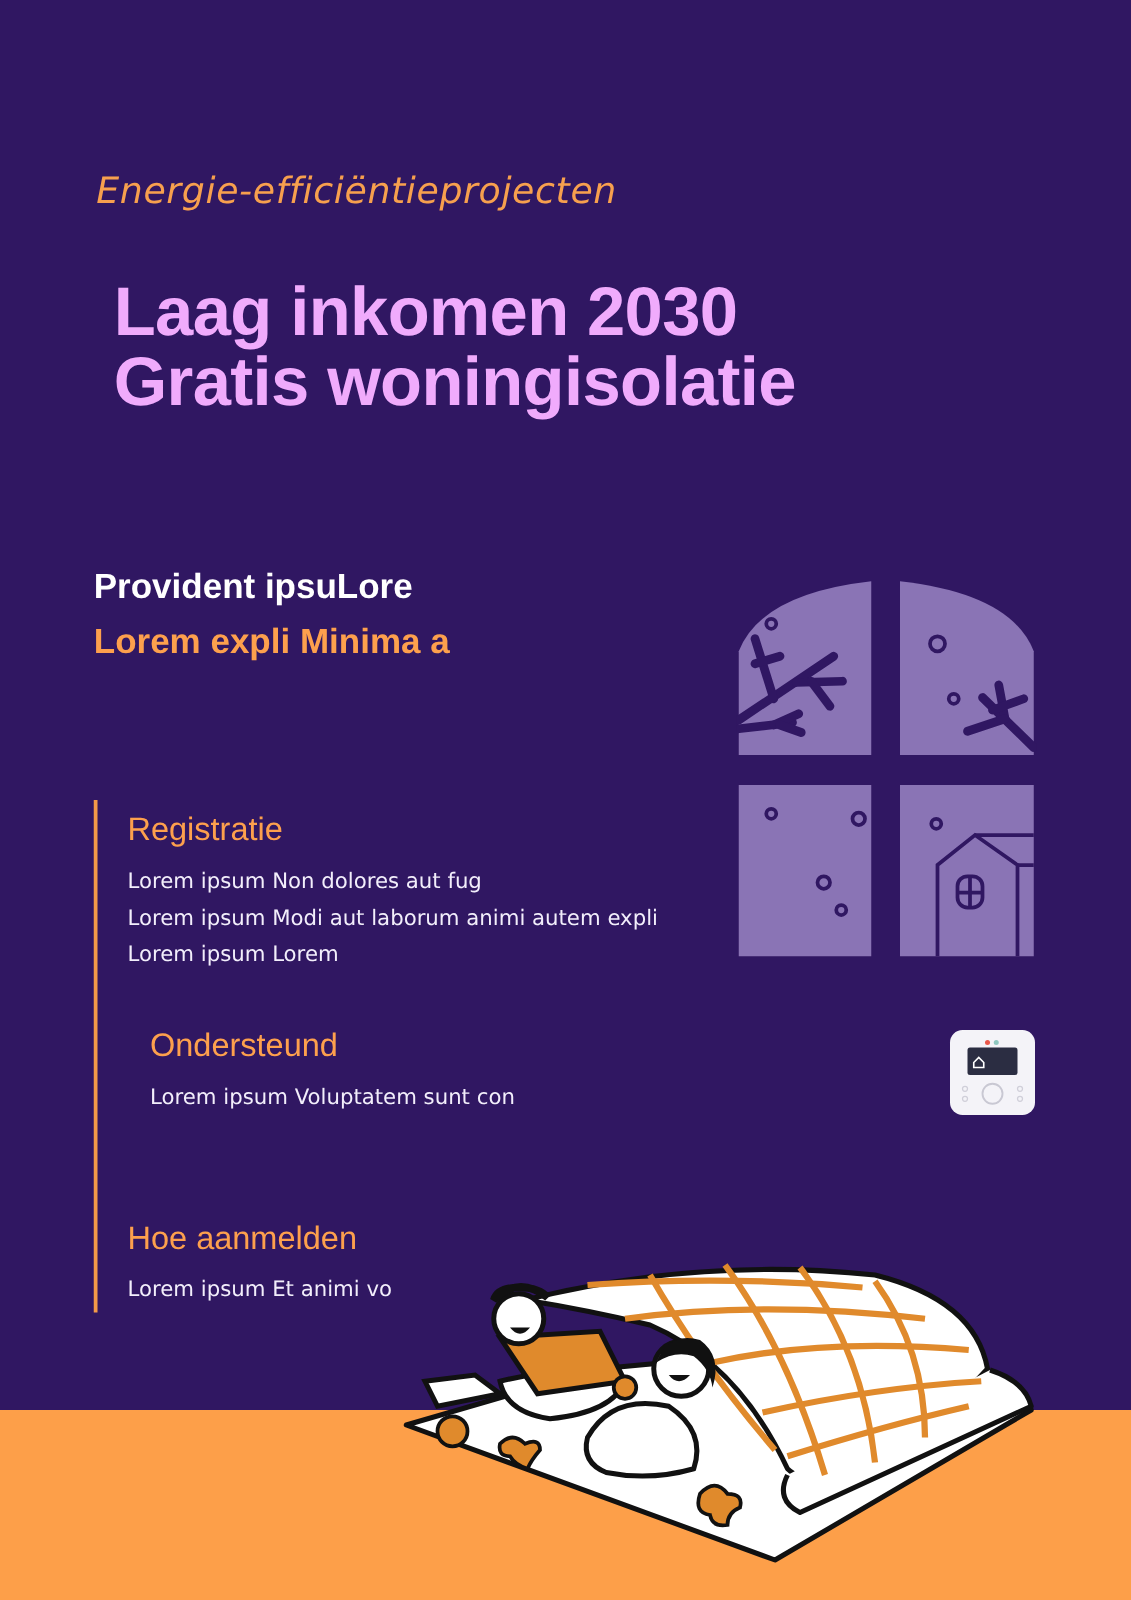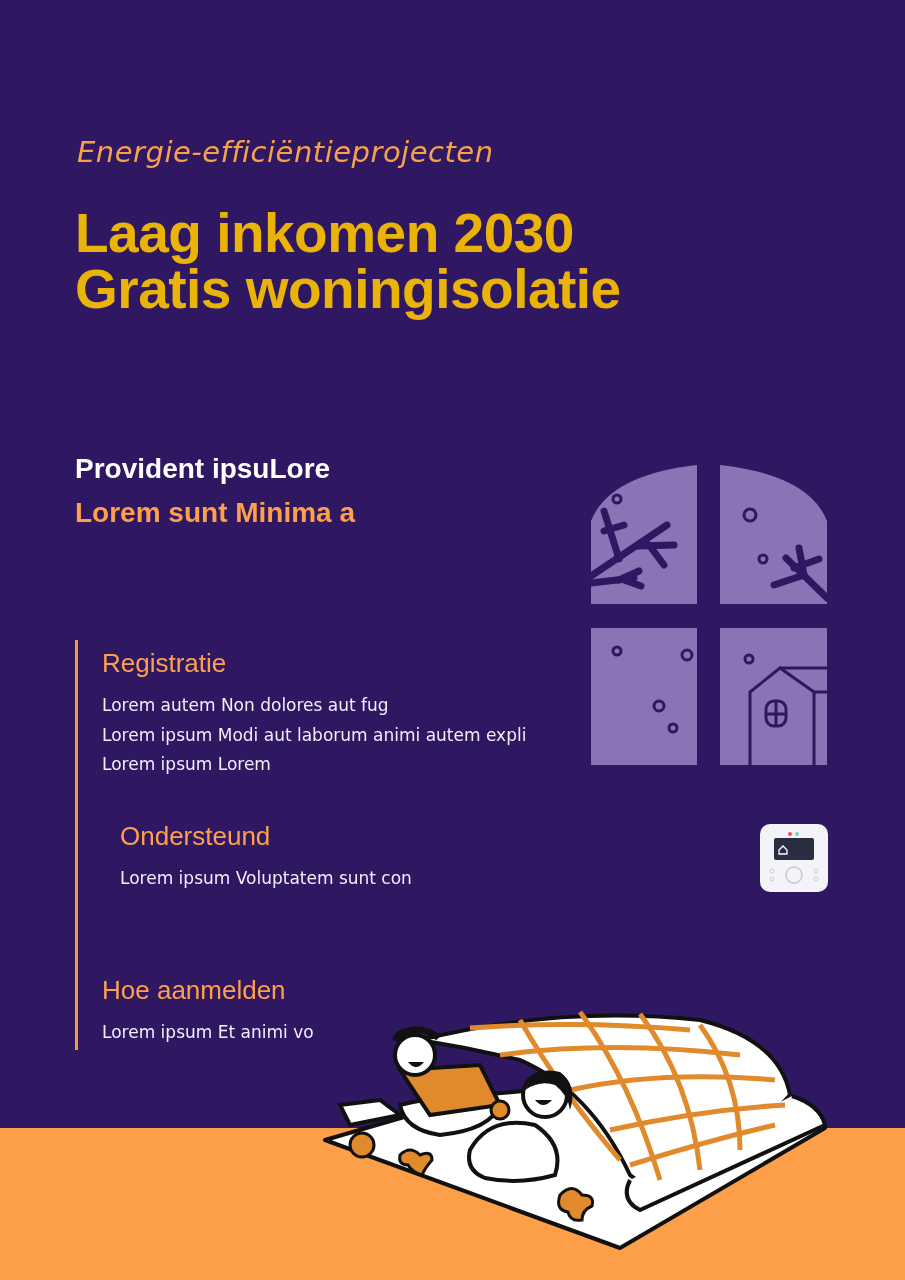--- a/index.html
+++ b/index.html
@@ -1,19 +1,19 @@
 <!DOCTYPE html>
 <html><head>
 <meta charset="utf-8">
 <style>
   html, body { margin: 0; padding: 0; }
   body { width: 905px; height: 1280px; position: relative; overflow: hidden; background: #301762; font-family: "Liberation Sans", sans-serif; }
   .bottom-band { position: absolute; left: 0; top: 1128px; width: 905px; height: 152px; background: #fd9f49; }
   .kicker { position: absolute; left: 77px; top: 100px; font-family: "DejaVu Sans", sans-serif; font-size: 29px; color: #f7a04e; letter-spacing: 0.5px; font-style: italic; margin-top: 35px; }
-  .title { position: absolute; left: 75px; top: 205px; margin: 0; font-size: 55px; line-height: 56px; font-weight: 700; color: #eab308; letter-spacing: -0.5px; }
+  .title { position: absolute; left: 75px; top: 205px; margin: 16px; font-size: 55px; line-height: 56px; font-weight: 700; color: #f0abfc; letter-spacing: -0.5px; }
   .title span { display: block; }
   .sub1 { position: absolute; left: 75px; top: 453px; font-size: 28px; font-weight: 700; color: #ffffff; }
   .sub2 { position: absolute; left: 75px; top: 497px; font-size: 28px; font-weight: 700; color: #fda04d; }
   .timeline { position: absolute; left: 75px; top: 640px; width: 3px; height: 410px; background: #f39a48; }
   .section { position: absolute; left: 102px; }
   .section h2 { margin: 0 0 12px 0; font-size: 26px; font-weight: 400; color: #fda04d; }
   .section p { margin: 0; font-family: "DejaVu Sans", sans-serif; font-size: 17px; line-height: 29.5px; color: #f2eefb; }
   .s1 { top: 648px; } .s2 { top: 821px; margin-left: 18px; } .s3 { top: 975px; }
   .window { position: absolute; left: 589px; top: 463px; width: 240px; height: 303px; }
   .thermostat { position: absolute; left: 759px; top: 823px; width: 70px; height: 70px; }
@@ -25,27 +25,27 @@
 <div class="bottom-band"></div>
 
 <div class="kicker">Energie-efficiëntieprojecten</div>
 
 <h1 class="title">
   <span>Laag inkomen 2030</span>
   <span>Gratis woningisolatie</span>
 </h1>
 
 <div class="sub1">Provident ipsuLore</div>
-<div class="sub2">Lorem sunt Minima a</div>
+<div class="sub2">Lorem expli Minima a</div>
 
 <div class="timeline"></div>
 
 <div class="section s1">
   <h2>Registratie</h2>
-  <p>Lorem autem Non dolores aut fug</p>
+  <p>Lorem ipsum Non dolores aut fug</p>
   <p>Lorem ipsum Modi aut laborum animi autem expli</p>
   <p>Lorem ipsum Lorem</p>
 </div>
 
 <div class="section s2">
   <h2>Ondersteund</h2>
   <p>Lorem ipsum Voluptatem sunt con</p>
 </div>
 
 <div class="section s3">

